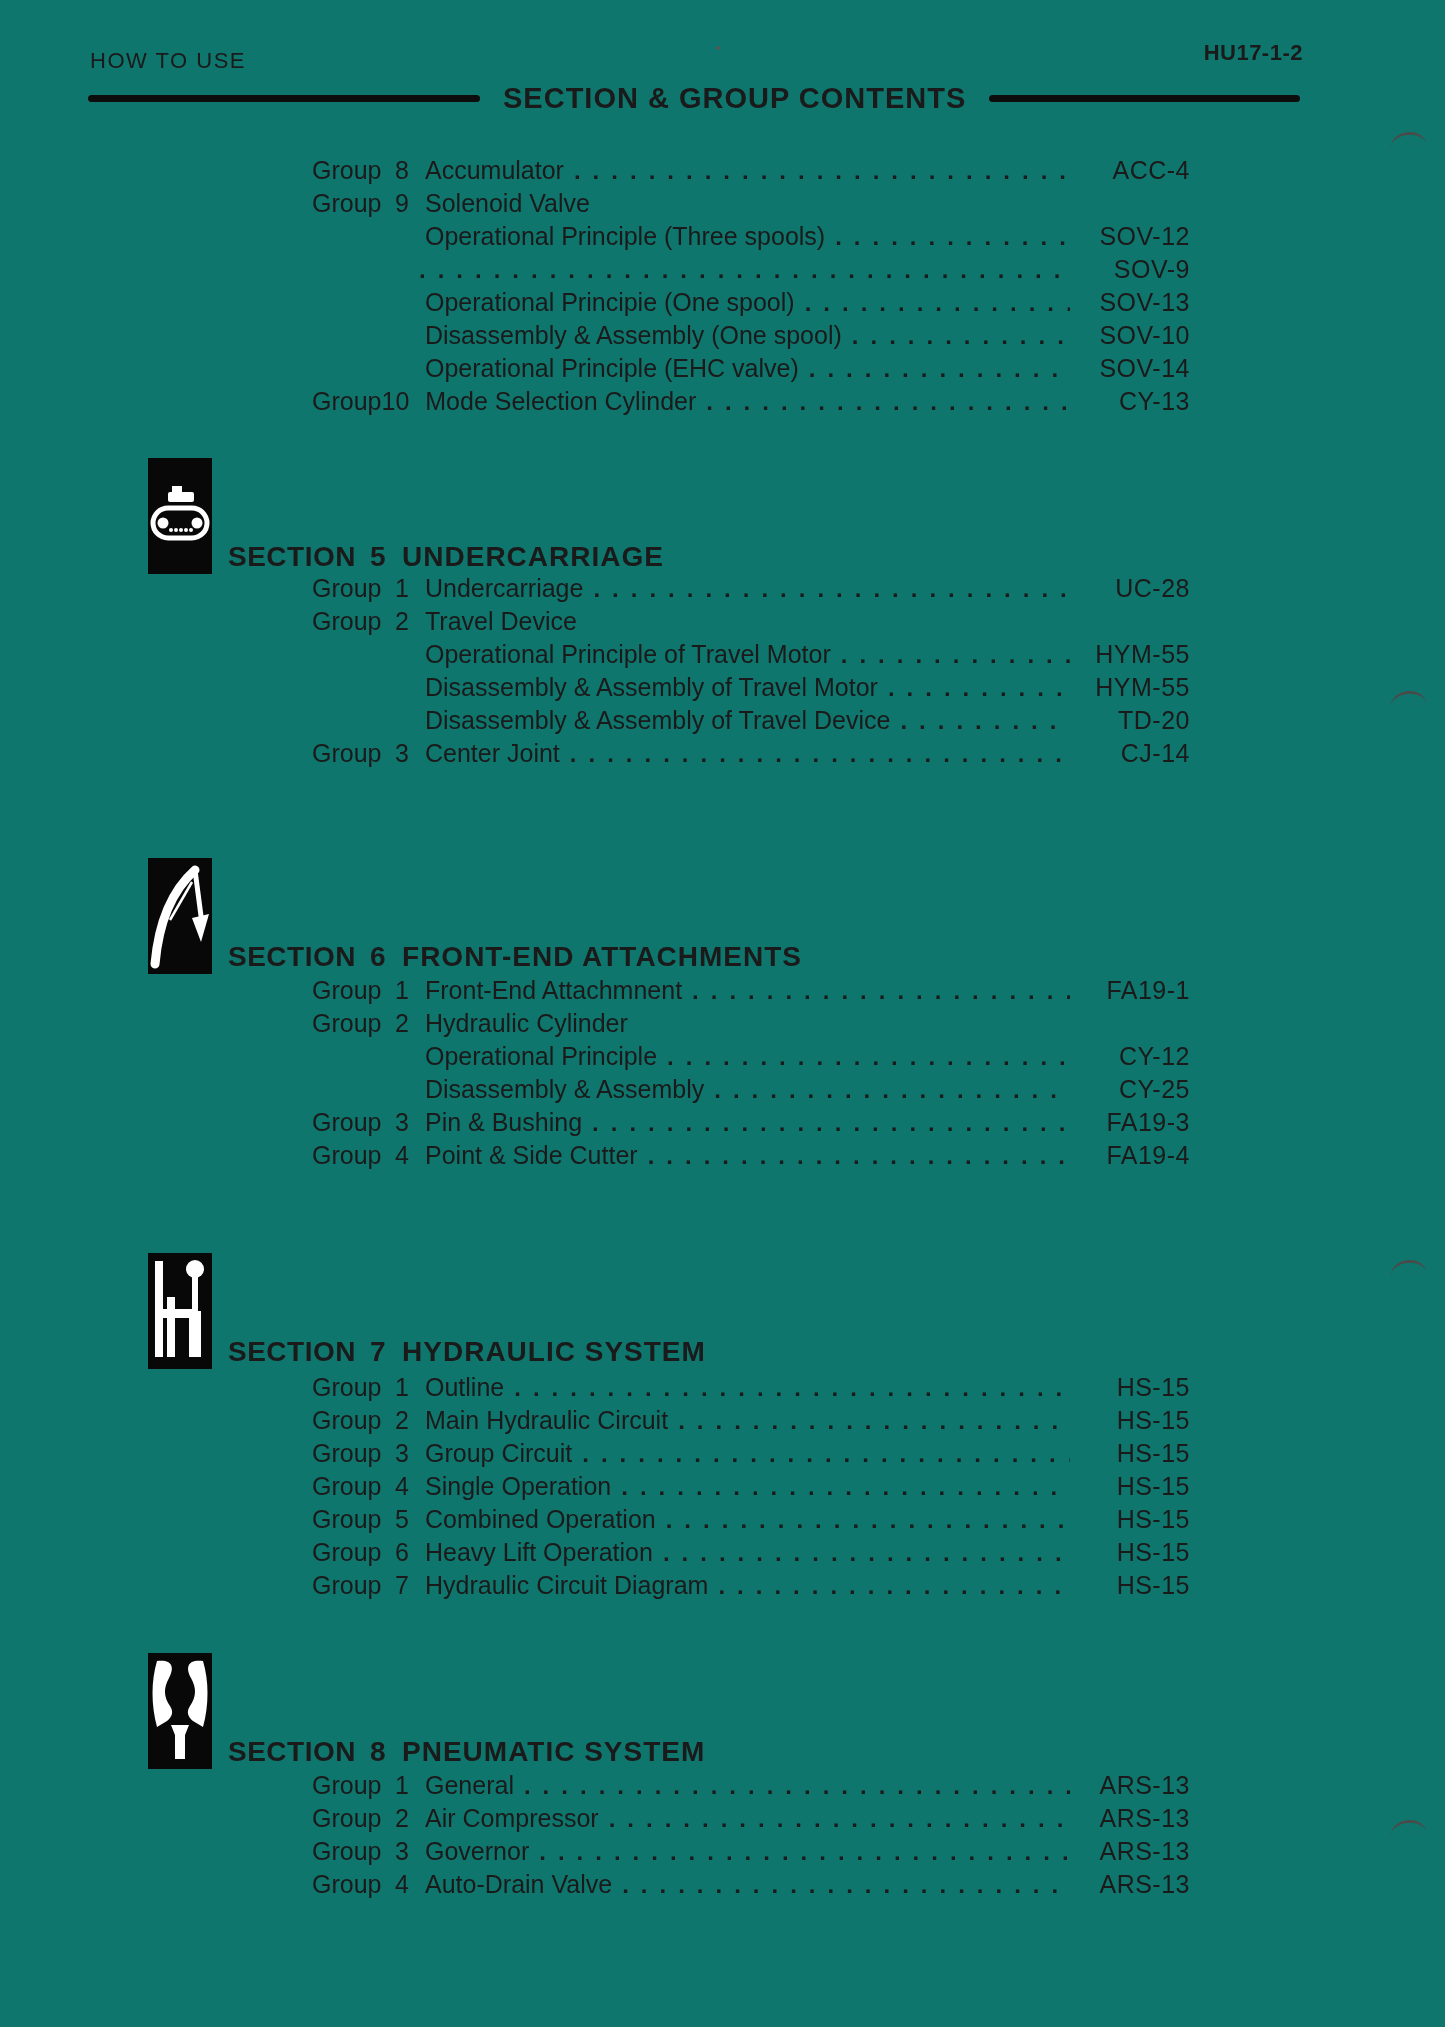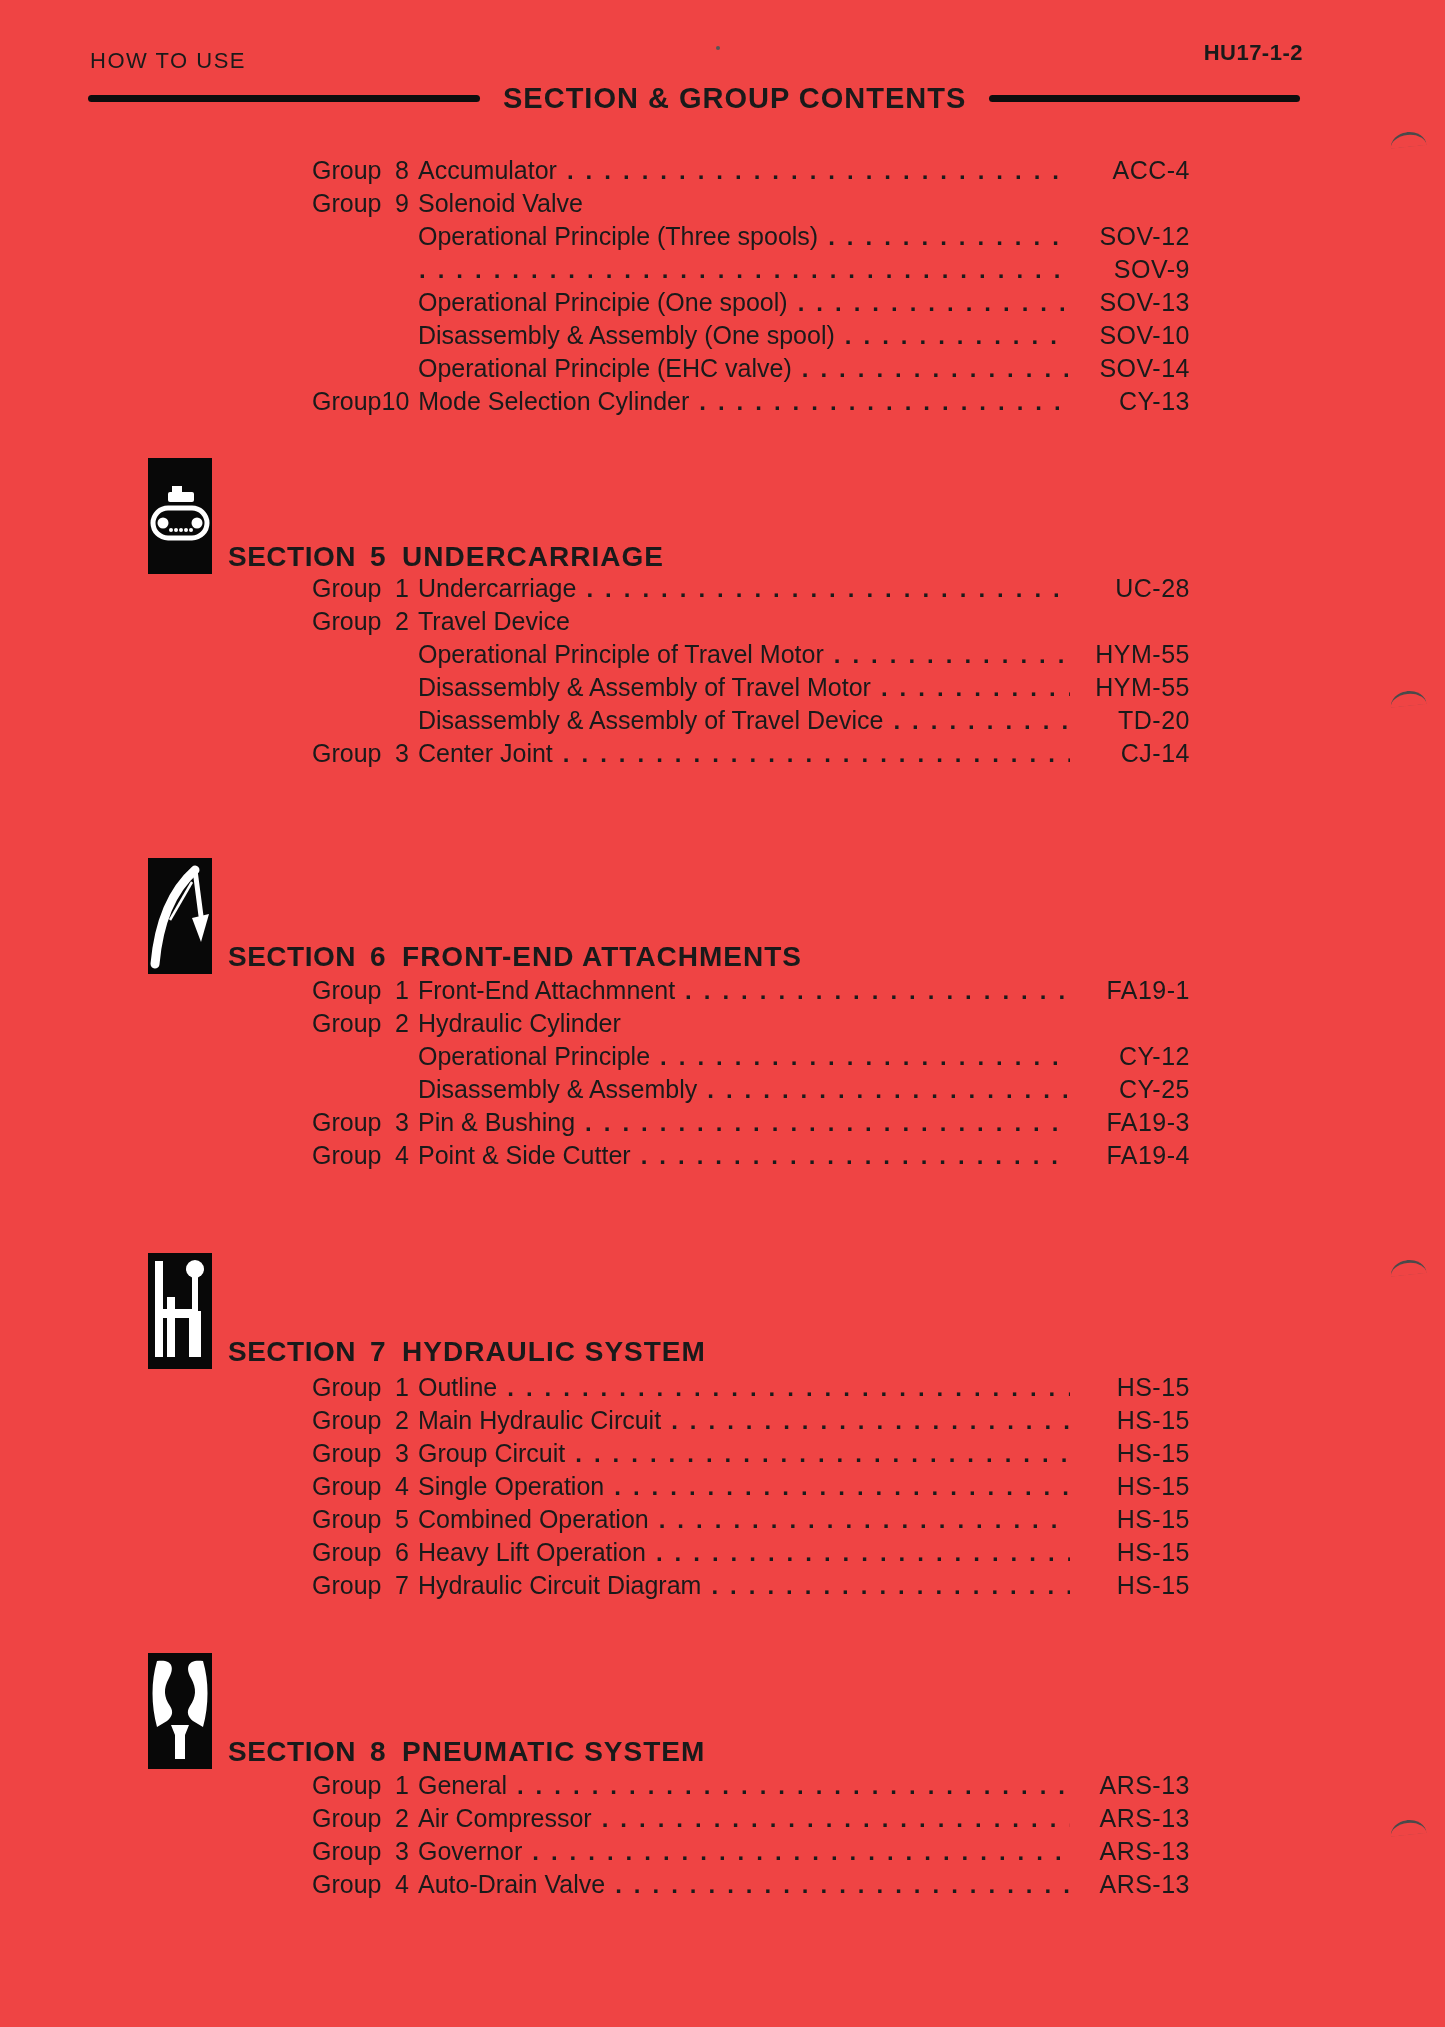--- a/index.html
+++ b/index.html
@@ -1,30 +1,30 @@
 <!DOCTYPE html>
 <html><head>
 <meta charset="utf-8">
 <style>
   html,body{margin:0;padding:0;background:#ffffff;}
   .page{
-    position:relative;width:1445px;height:2027px;background:#ef4444;
+    position:relative;width:1445px;height:2027px;background:#0f766e;
     font-family:"Liberation Sans","DejaVu Sans",sans-serif;color:#1a1a1a;overflow:hidden;
   }
   .hdr-left{position:absolute;top:48px;left:90px;font-size:22px;letter-spacing:1.5px;}
   .hdr-right{position:absolute;top:40px;right:142px;font-size:22px;font-weight:700;letter-spacing:.5px;}
   .band{position:absolute;top:82px;left:88px;width:1212px;display:flex;align-items:center;gap:7px;}
   .rule{height:7px;background:#0d0d0d;border-radius:4px;}
   .rule-l{width:392px;}
   .rule-r{flex:1;}
   .band-title{font-size:29px;font-weight:700;letter-spacing:1px;padding:0 16px;white-space:nowrap;}
   .rows{position:absolute;left:312px;width:878px;}
   .row{display:flex;align-items:baseline;height:33px;line-height:33px;font-size:25px;justify-content:space-between;}
   .labnum{flex:0 0 97px;display:flex;justify-content:space-between;}
-  .ttl{flex:0 0 auto;margin-left:9px;white-space:nowrap;}
+  .ttl{flex:0 0 auto;margin-left:16px;white-space:nowrap;}
   .leader{flex:1 1 0;min-width:0;overflow:hidden;white-space:nowrap;margin:0 10px;
           letter-spacing:12px;font-size:24px;font-weight:700;color:#1b1b1b;}
   .pg{flex:0 0 auto;min-width:110px;text-align:right;letter-spacing:.5px;}
   .iconbox{position:absolute;left:148px;width:64px;height:116px;background:#080808;}
   .iconbox svg{display:block;width:64px;height:116px;}
   .sec-title{position:absolute;left:228px;font-size:28px;font-weight:700;line-height:32px;
              letter-spacing:.5px;white-space:nowrap;}
   .sec-num{margin-left:14px;}
   .sec-name{margin-left:16px;letter-spacing:1px;}
   .curl{position:absolute;left:1390px;width:36px;height:12px;border-top:3px solid #4a4a4a;

